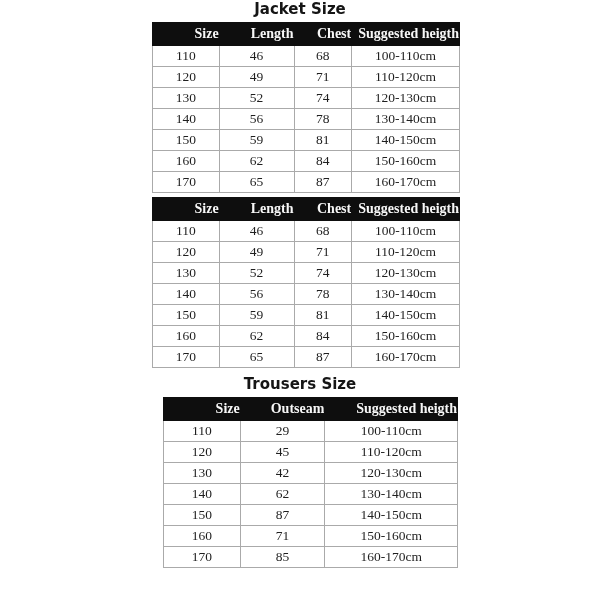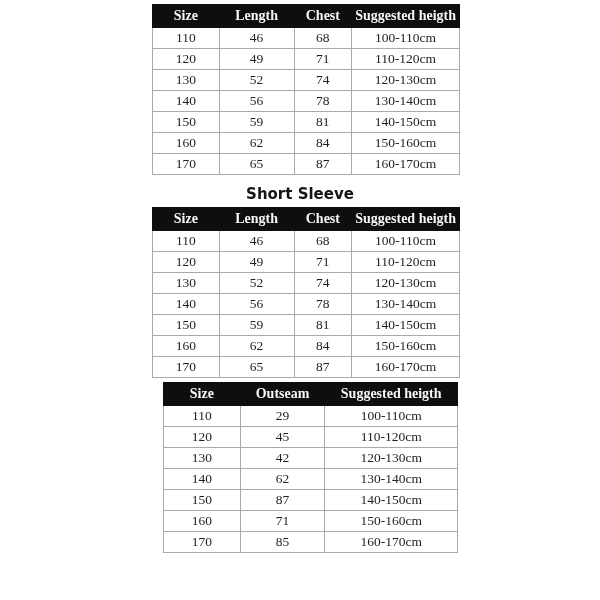--- a/index.html
+++ b/index.html
@@ -47,21 +47,21 @@
   table.size-table.cols3 + .section-title { display: block; }
 
   table.size-table th {
     background: #0e0e0e;
     color: #f7f7f7;
     font-family: "Liberation Serif", serif;
     font-weight: 700;
     font-size: 14px;
     height: 22px;
     line-height: 22px;
-    text-align: center;
+    text-align: right;
     padding: 0;
     border: 1px solid #0e0e0e;
     white-space: nowrap;
     overflow: hidden;
   }
   table.size-table td {
     font-family: "Liberation Serif", serif;
     font-size: 13.5px;
     color: #1f1f1f;
     height: 20px;
@@ -83,20 +83,21 @@
   
   table.cols3 col:nth-child(1) { width: 26.1%; }
   table.cols3 col:nth-child(2) { width: 28.8%; }
   table.cols3 col:nth-child(3) { width: 45.1%; }
 </style>
 </head>
 <body>
 
 <div class="sheet">
 
+  <div class="section-title title-1">Jacket Size</div>
   <table class="size-table cols4">
       <colgroup>
         <col>
         <col>
         <col>
         <col>
       </colgroup>
       <thead>
         <tr>
           <th>Size</th>
@@ -144,21 +145,20 @@
         </tr>
         <tr>
           <td>170</td>
           <td>65</td>
           <td>87</td>
           <td>160-170cm</td>
         </tr>
       </tbody>
     </table>
 
-  <div class="section-title title-2">Short Sleeve</div>
   <table class="size-table cols4">
       <colgroup>
         <col>
         <col>
         <col>
         <col>
       </colgroup>
       <thead>
         <tr>
           <th>Size</th>
@@ -206,20 +206,21 @@
         </tr>
         <tr>
           <td>170</td>
           <td>65</td>
           <td>87</td>
           <td>160-170cm</td>
         </tr>
       </tbody>
     </table>
 
+  <div class="section-title title-3">Trousers Size</div>
   <table class="size-table cols3">
       <colgroup>
         <col>
         <col>
         <col>
       </colgroup>
       <thead>
         <tr>
           <th>Size</th>
           <th>Outseam</th>

